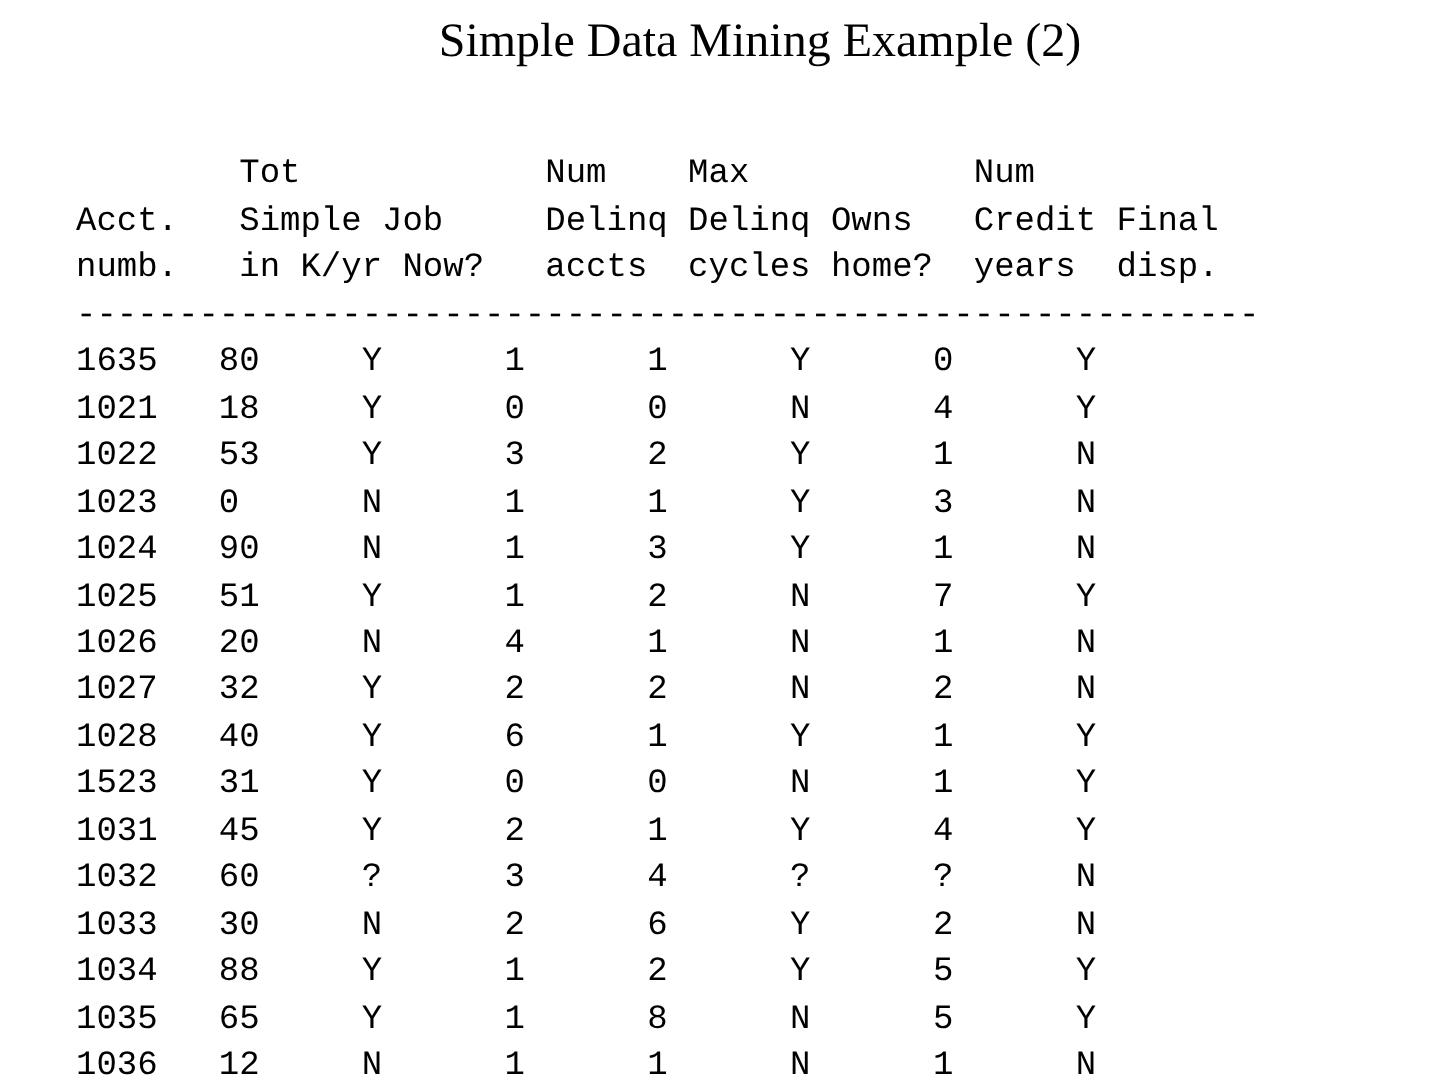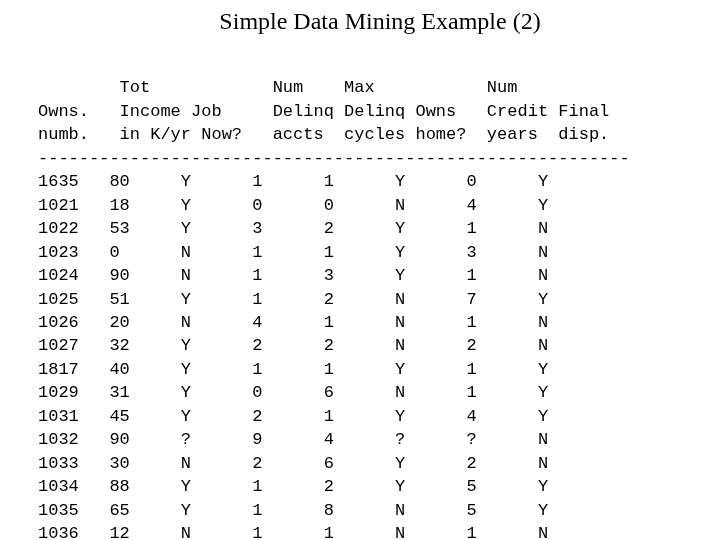--- a/index.html
+++ b/index.html
@@ -27,32 +27,32 @@
       margin-left: 38px;
     }
   </style>
 </head>
 <body>
 
 <div class="title">Simple Data Mining Example (2)</div>
 
 <div class="table">
 <span>        Tot            Num    Max           Num</span>
-<span>Owns.   Income Job     Delinq Delinq Owns   Credit Final</span>
+<span>Acct.   Simple Job     Delinq Delinq Owns   Credit Final</span>
 <span>numb.   in K/yr Now?   accts  cycles home?  years  disp.</span>
 <span>----------------------------------------------------------</span>
 <span>1635   80     Y      1      1      Y      0      Y</span>
 <span>1021   18     Y      0      0      N      4      Y</span>
 <span>1022   53     Y      3      2      Y      1      N</span>
 <span>1023   0      N      1      1      Y      3      N</span>
 <span>1024   90     N      1      3      Y      1      N</span>
 <span>1025   51     Y      1      2      N      7      Y</span>
 <span>1026   20     N      4      1      N      1      N</span>
 <span>1027   32     Y      2      2      N      2      N</span>
-<span>1817   40     Y      1      1      Y      1      Y</span>
-<span>1029   31     Y      0      6      N      1      Y</span>
+<span>1028   40     Y      6      1      Y      1      Y</span>
+<span>1523   31     Y      0      0      N      1      Y</span>
 <span>1031   45     Y      2      1      Y      4      Y</span>
-<span>1032   90     ?      9      4      ?      ?      N</span>
+<span>1032   60     ?      3      4      ?      ?      N</span>
 <span>1033   30     N      2      6      Y      2      N</span>
 <span>1034   88     Y      1      2      Y      5      Y</span>
 <span>1035   65     Y      1      8      N      5      Y</span>
 <span>1036   12     N      1      1      N      1      N</span>
 </div>
 
 </body></html>

